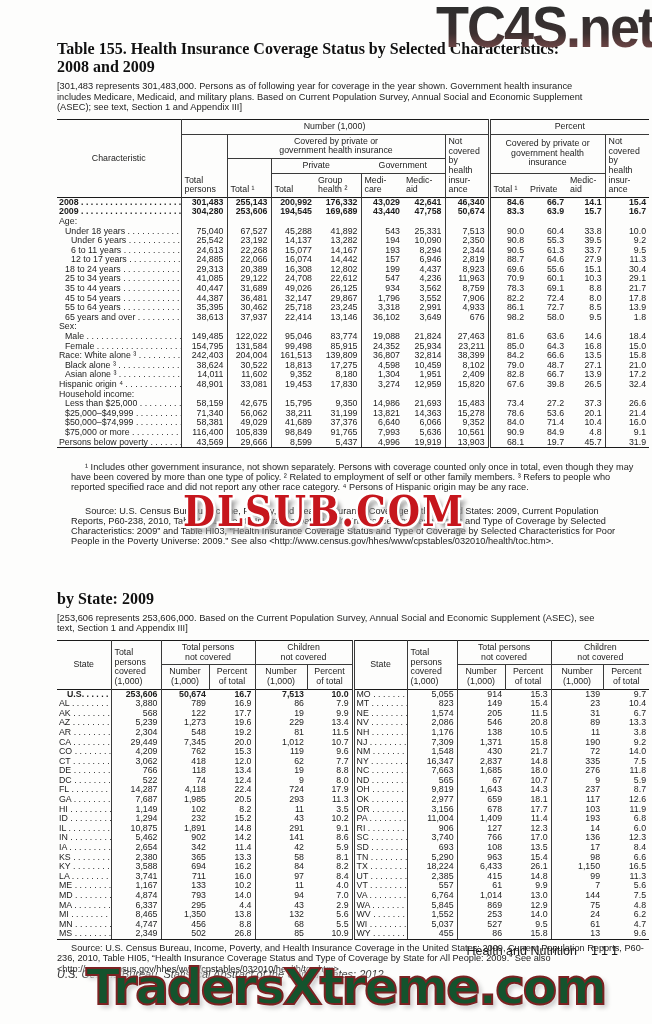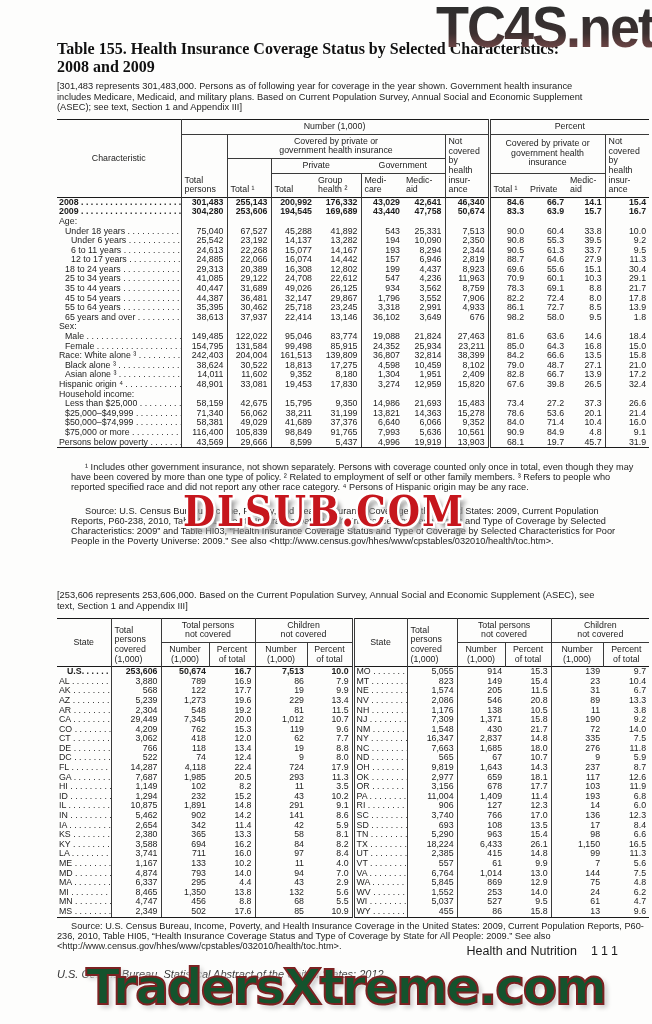--- a/index.html
+++ b/index.html
@@ -506,20 +506,21 @@
       </tbody>
   </table>
 
   <div class="fnblock">
     <p style="white-space:normal;">¹ Includes other government insurance, not shown separately. Persons with coverage counted only once in total, even though they may have been covered by more than one type of policy. ² Related to employment of self or other family members. ³ Refers to people who reported specified race and did not report any other race category. ⁴ Persons of Hispanic origin may be any race.</p>
     <p style="white-space:normal;">Source: U.S. Census Bureau, Income, Poverty, and Health Insurance Coverage in the United States: 2009, Current Population Reports, P60-238, 2010, Table HI01, “Health Insurance Data, Health Insurance Coverage Status and Type of Coverage by Selected Characteristics: 2009” and Table HI03, “Health Insurance Coverage Status and Type of Coverage by Selected Characteristics for Poor People in the Poverty Universe: 2009.” See also &lt;http://www.census.gov/hhes/www/cpstables/032010/health/toc.htm&gt;.</p>
   </div>
 
   <div id="sec156">
     <div class="tbl-title">
+      <div>by State: 2009</div>
     </div>
     <div class="bracket-note">[253,606 represents 253,606,000. Based on the Current Population Survey, Annual Social and Economic Supplement (ASEC), see text, Section 1 and Appendix III]</div>
 
     <table id="t156">
       <colgroup>
         <col style="width:54px">
           <col style="width:50px">
           <col style="width:48px">
           <col style="width:46px">
           <col style="width:52px">
@@ -919,21 +920,21 @@
             <td class="num br">5,037</td>
             <td class="num">527</td>
             <td class="num br">9.5</td>
             <td class="num">61</td>
             <td class="num">4.7</td>
           </tr>
           <tr>
             <td class="lbl br">MS . . . . . . . . . . . . . . . . . . . . . . . . . . . . . . . . . . . . . .</td>
             <td class="num br">2,349</td>
             <td class="num">502</td>
-            <td class="num br">17.6</td>
+            <td class="num br">26.8</td>
             <td class="num">85</td>
             <td class="num brd">10.9</td>
             <td class="lbl br">WY . . . . . . . . . . . . . . . . . . . . . . . . . . . . . . . . . . . . . .</td>
             <td class="num br">455</td>
             <td class="num">86</td>
             <td class="num br">15.8</td>
             <td class="num">13</td>
             <td class="num">9.6</td>
           </tr>
         </tbody>

